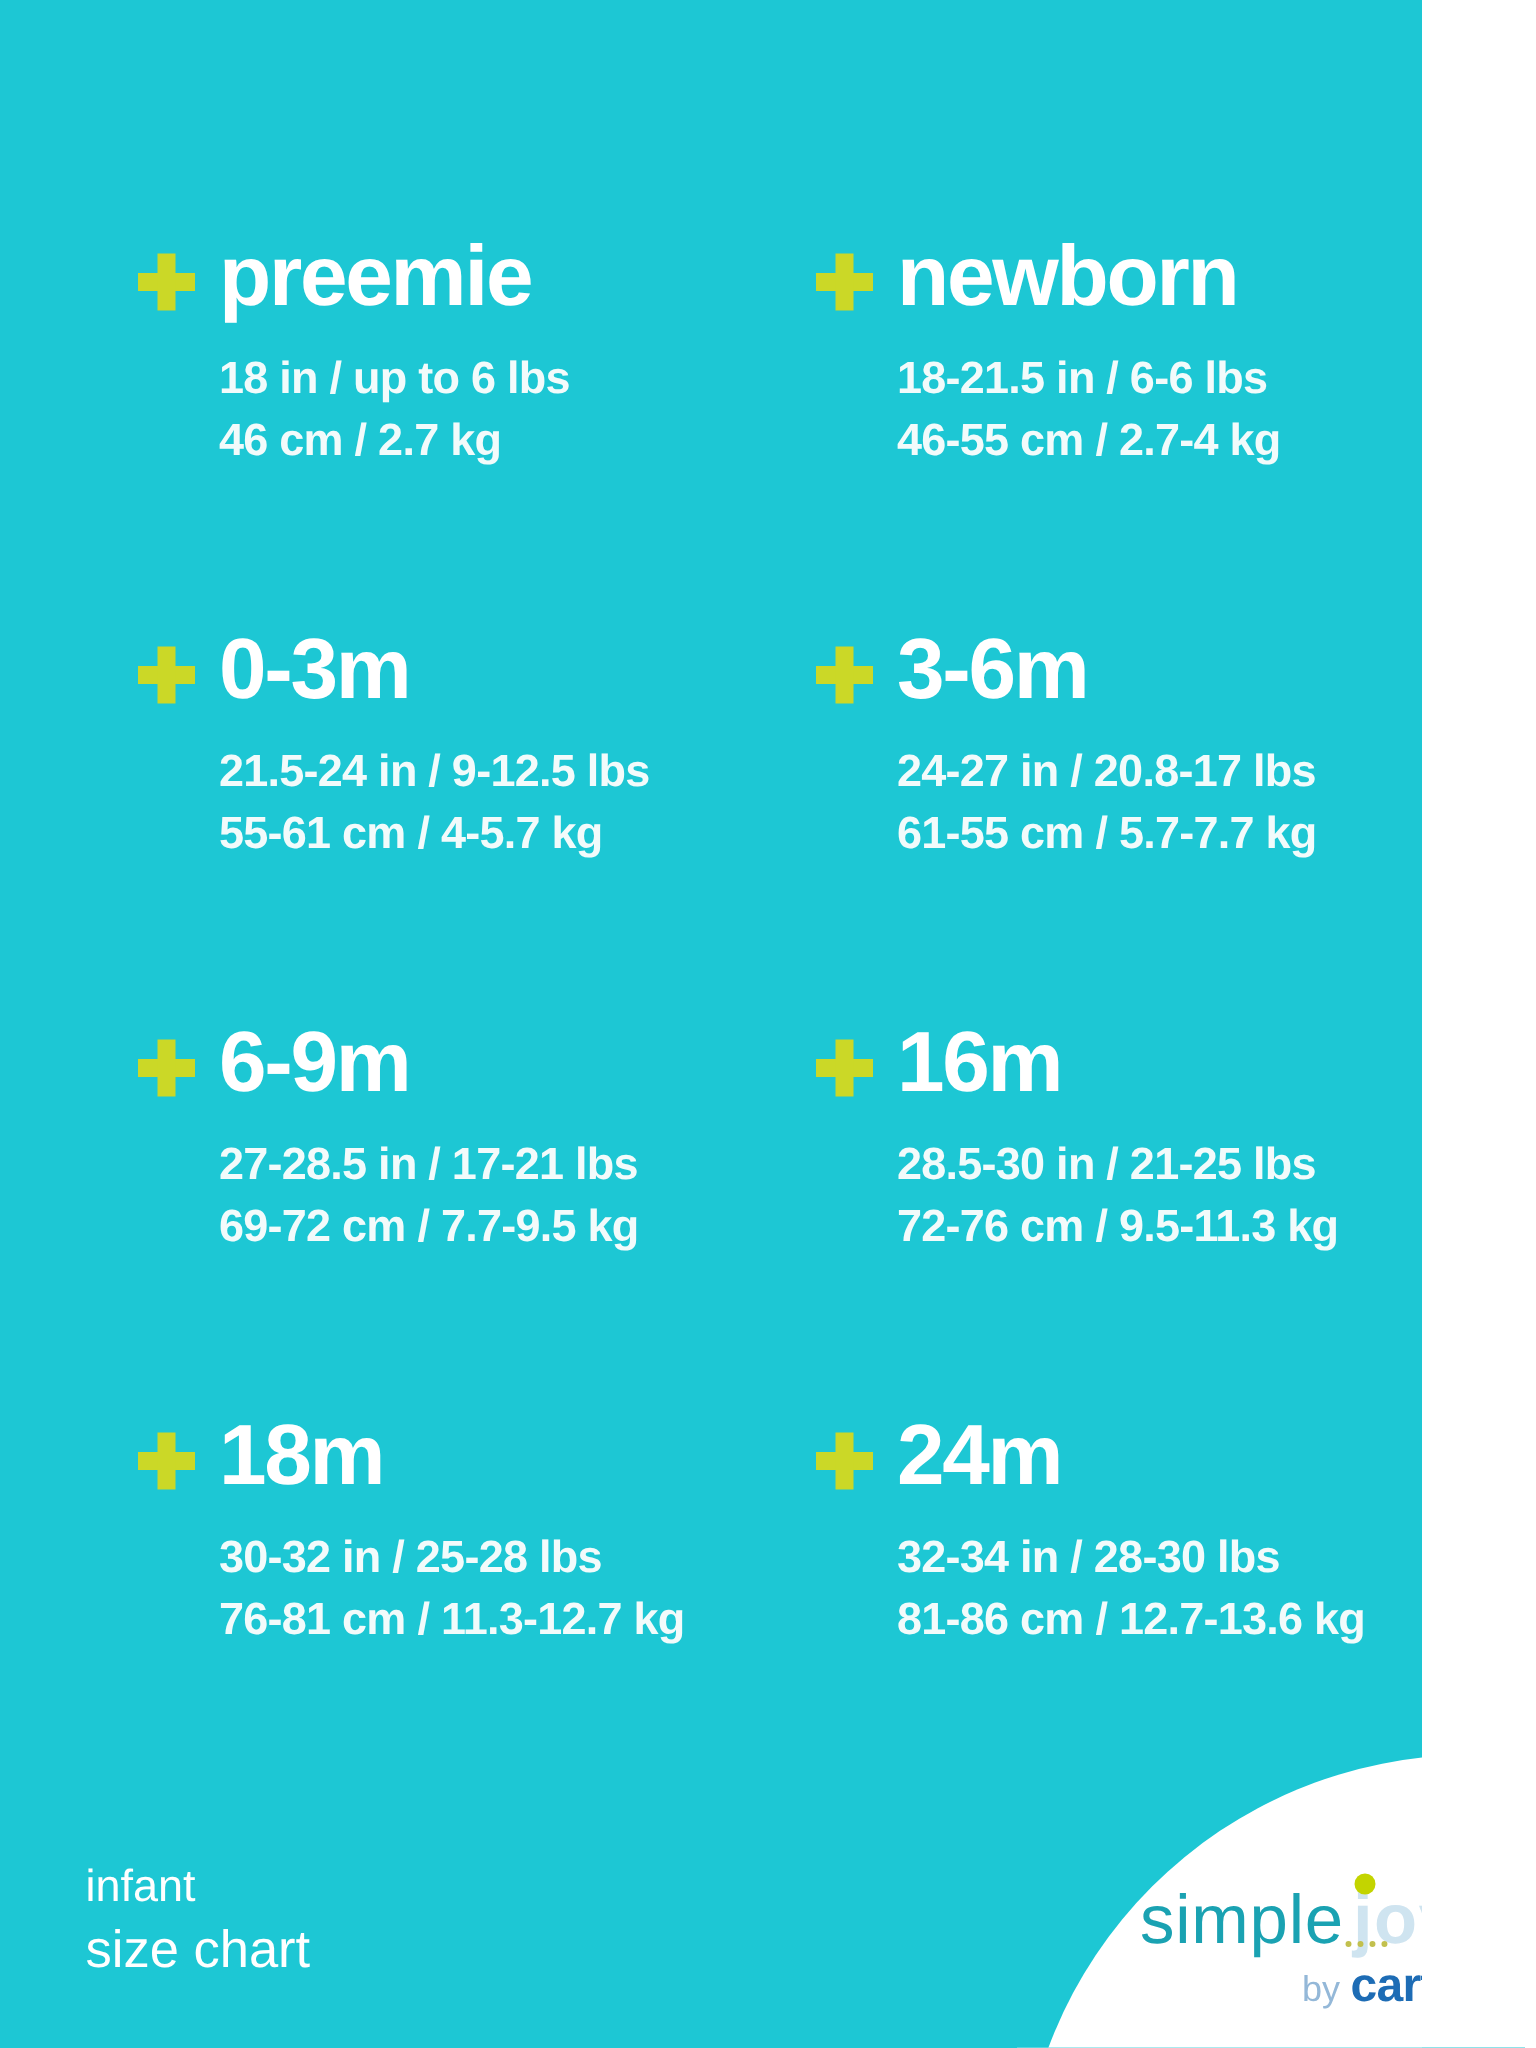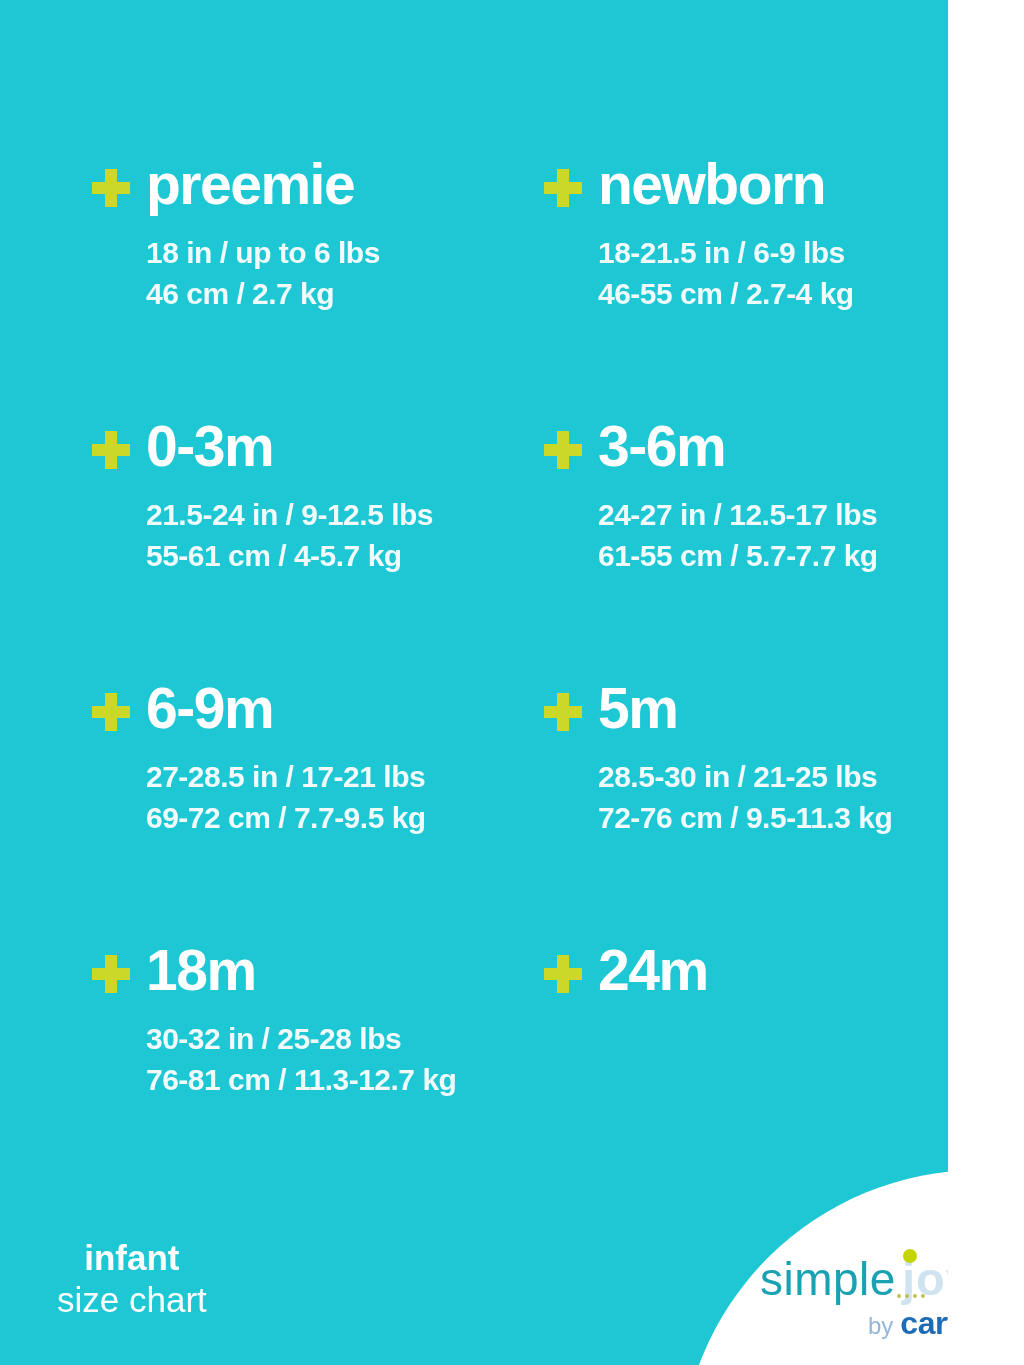--- a/index.html
+++ b/index.html
@@ -59,21 +59,21 @@
   .detail{
     color:var(--detail-text);
     font-size:30px;line-height:41px;
     font-weight:bold;
     letter-spacing:-0.5px;
   }
   .footer{
     position:absolute;left:57px;top:1238px;
     color:var(--heading-text);
   }
-  .footer-category{font-size:35px;font-weight:bold;line-height:40px;text-align:center;}
+  .footer-category{font-size:30px;font-weight:normal;line-height:40px;}
   .footer-subtitle{font-size:35px;font-weight:normal;line-height:44px;}
   .logo-circle{
     position:absolute;
     left:680px;top:1170px;
     width:600px;height:600px;
     border-radius:50%;
     background:var(--logo-circle);
   }
   .logo-line1{
     position:absolute;left:80px;top:81px;
@@ -139,21 +139,21 @@
         <div class="detail">46 cm / 2.7 kg</div>
       </div>
     </div>
 
     <div class="cell">
       <div class="head">
         <span class="plus"></span>
         <div class="size-label">newborn</div>
       </div>
       <div class="details">
-        <div class="detail">18-21.5 in / 6-9 lbs</div>
+        <div class="detail">18-21.5 in / 6-6 lbs</div>
         <div class="detail">46-55 cm / 2.7-4 kg</div>
       </div>
     </div>
 
     <div class="cell">
       <div class="head">
         <span class="plus"></span>
         <div class="size-label">0-3m</div>
       </div>
       <div class="details">
@@ -161,40 +161,40 @@
         <div class="detail">55-61 cm / 4-5.7 kg</div>
       </div>
     </div>
 
     <div class="cell">
       <div class="head">
         <span class="plus"></span>
         <div class="size-label">3-6m</div>
       </div>
       <div class="details">
-        <div class="detail">24-27 in / 12.5-17 lbs</div>
+        <div class="detail">24-27 in / 20.8-17 lbs</div>
         <div class="detail">61-55 cm / 5.7-7.7 kg</div>
       </div>
     </div>
 
     <div class="cell">
       <div class="head">
         <span class="plus"></span>
         <div class="size-label">6-9m</div>
       </div>
       <div class="details">
         <div class="detail">27-28.5 in / 17-21 lbs</div>
         <div class="detail">69-72 cm / 7.7-9.5 kg</div>
       </div>
     </div>
 
     <div class="cell">
       <div class="head">
         <span class="plus"></span>
-        <div class="size-label">5m</div>
+        <div class="size-label">16m</div>
       </div>
       <div class="details">
         <div class="detail">28.5-30 in / 21-25 lbs</div>
         <div class="detail">72-76 cm / 9.5-11.3 kg</div>
       </div>
     </div>
 
     <div class="cell">
       <div class="head">
         <span class="plus"></span>
@@ -203,20 +203,24 @@
       <div class="details">
         <div class="detail">30-32 in / 25-28 lbs</div>
         <div class="detail">76-81 cm / 11.3-12.7 kg</div>
       </div>
     </div>
 
     <div class="cell">
       <div class="head">
         <span class="plus"></span>
         <div class="size-label">24m</div>
+      </div>
+      <div class="details">
+        <div class="detail">32-34 in / 28-30 lbs</div>
+        <div class="detail">81-86 cm / 12.7-13.6 kg</div>
       </div>
     </div>
 
   </div>
 
   <div class="footer">
     <div class="footer-category">infant</div>
     <div class="footer-subtitle">size chart</div>
   </div>
 

